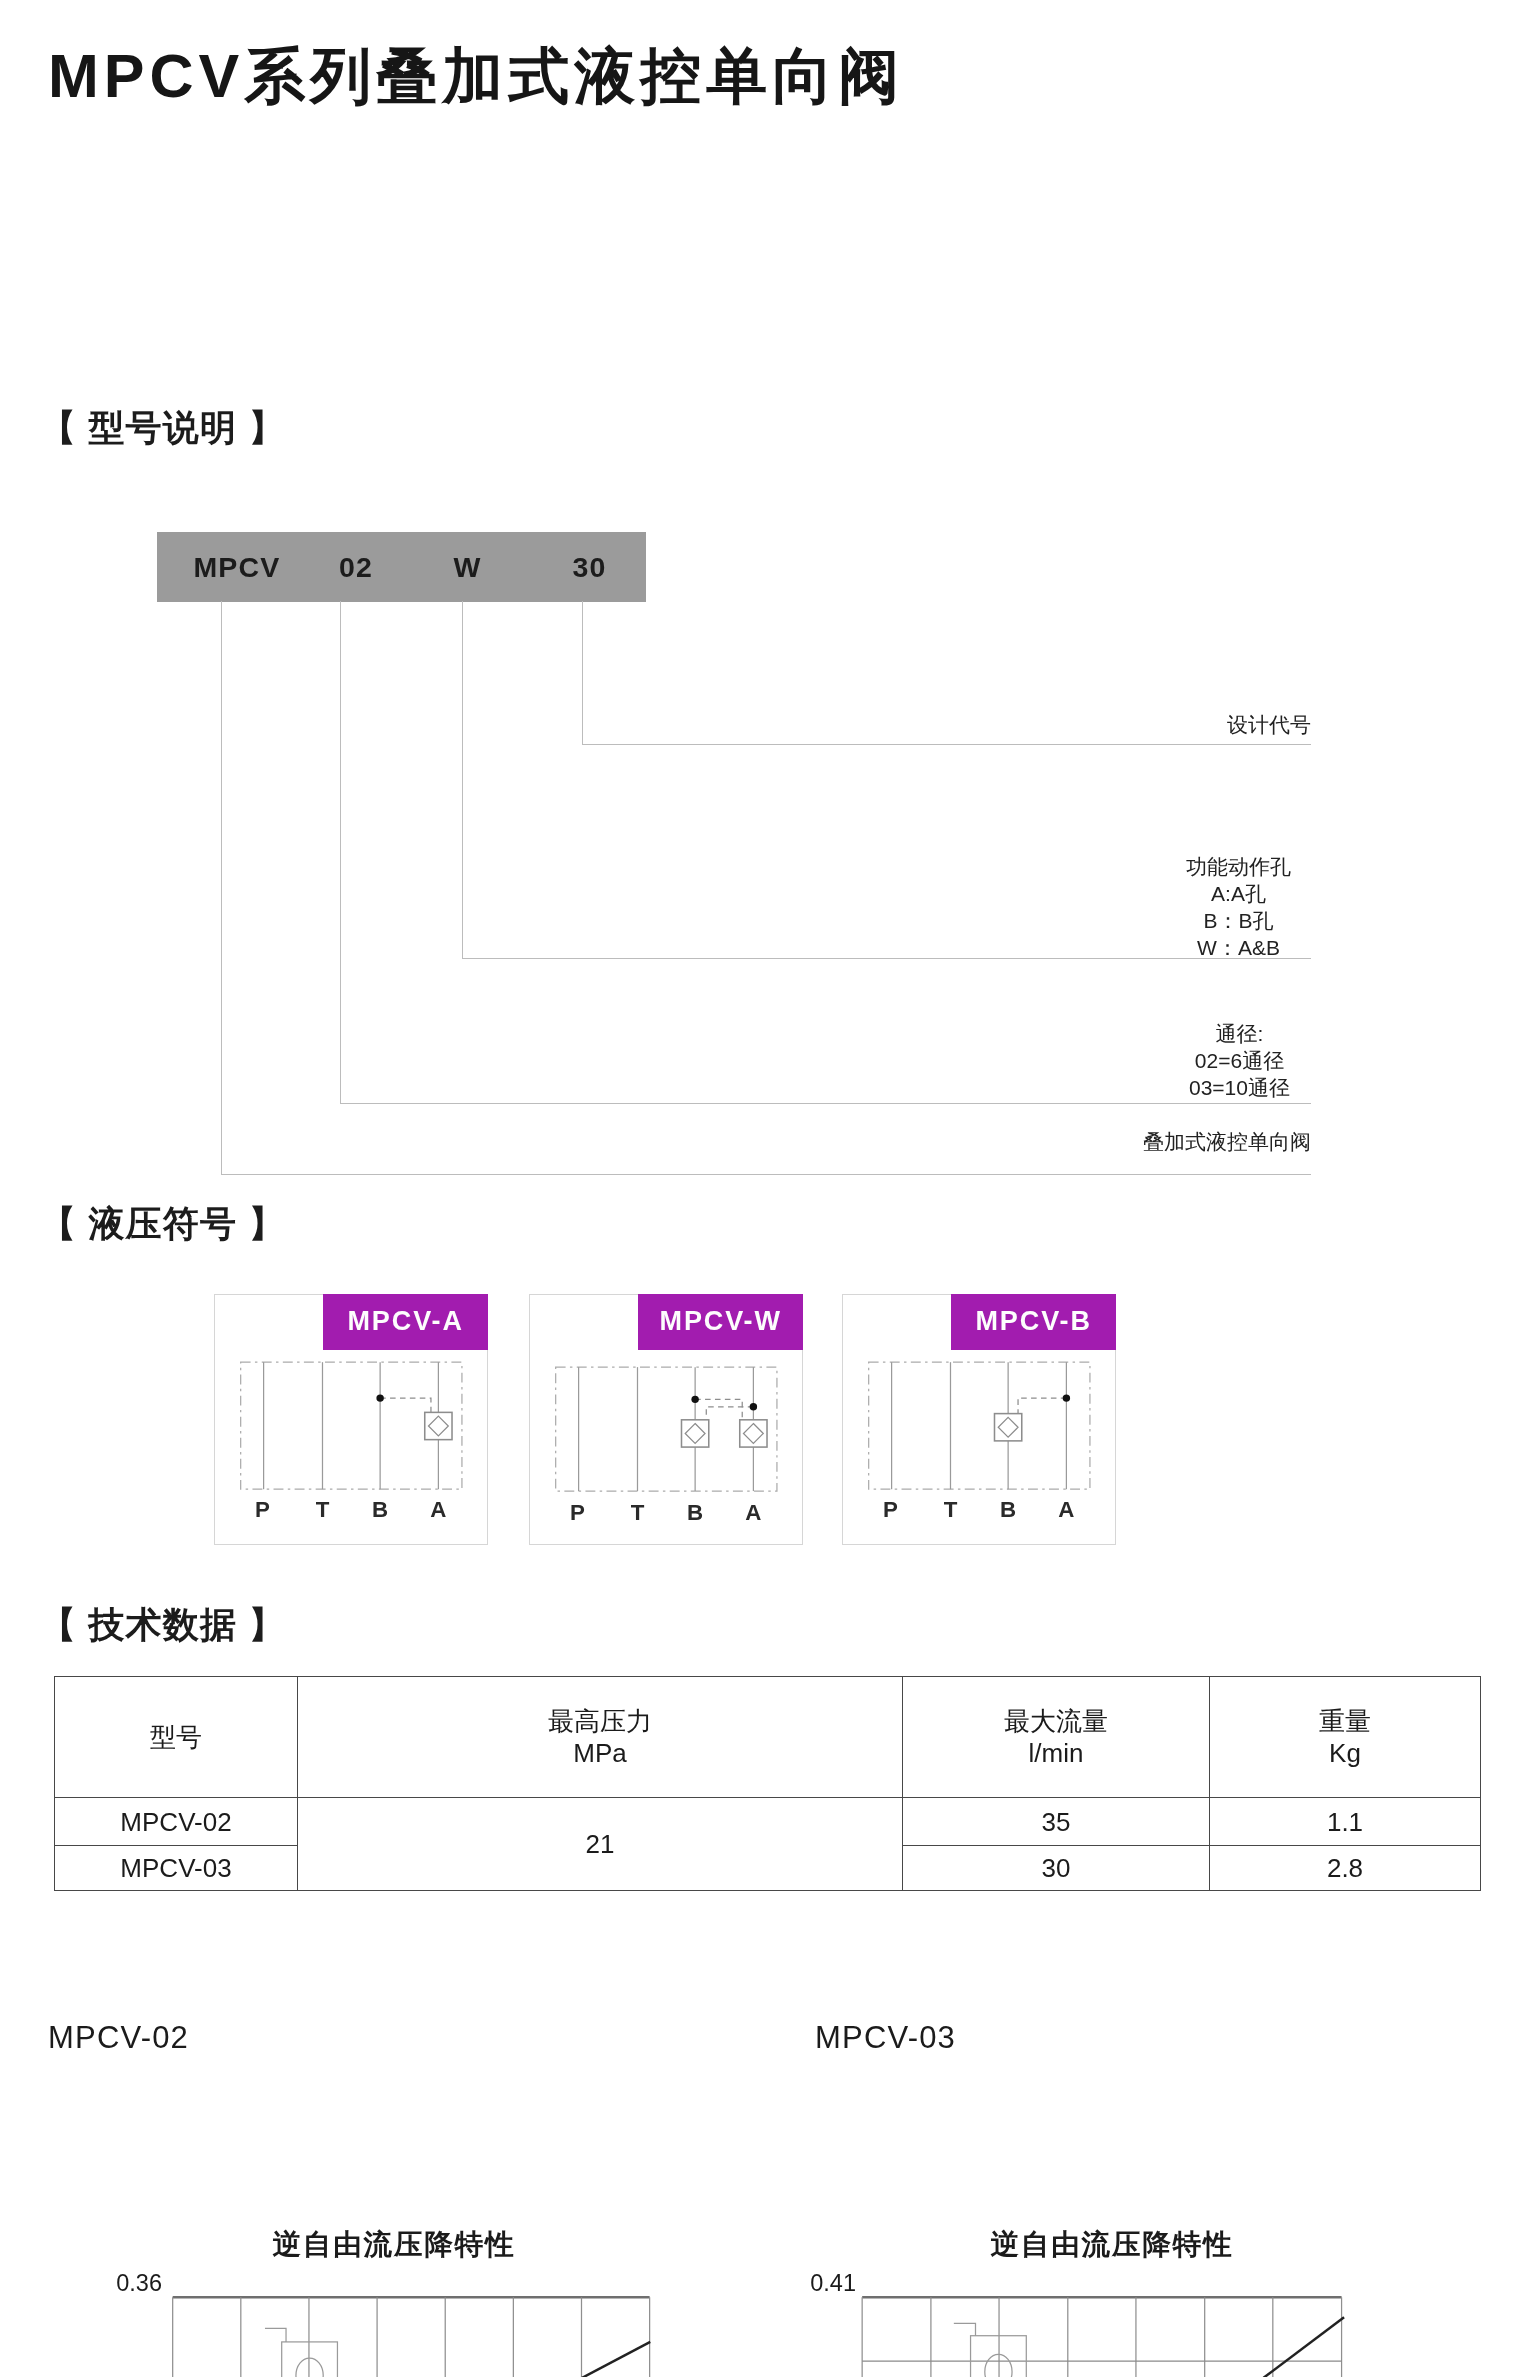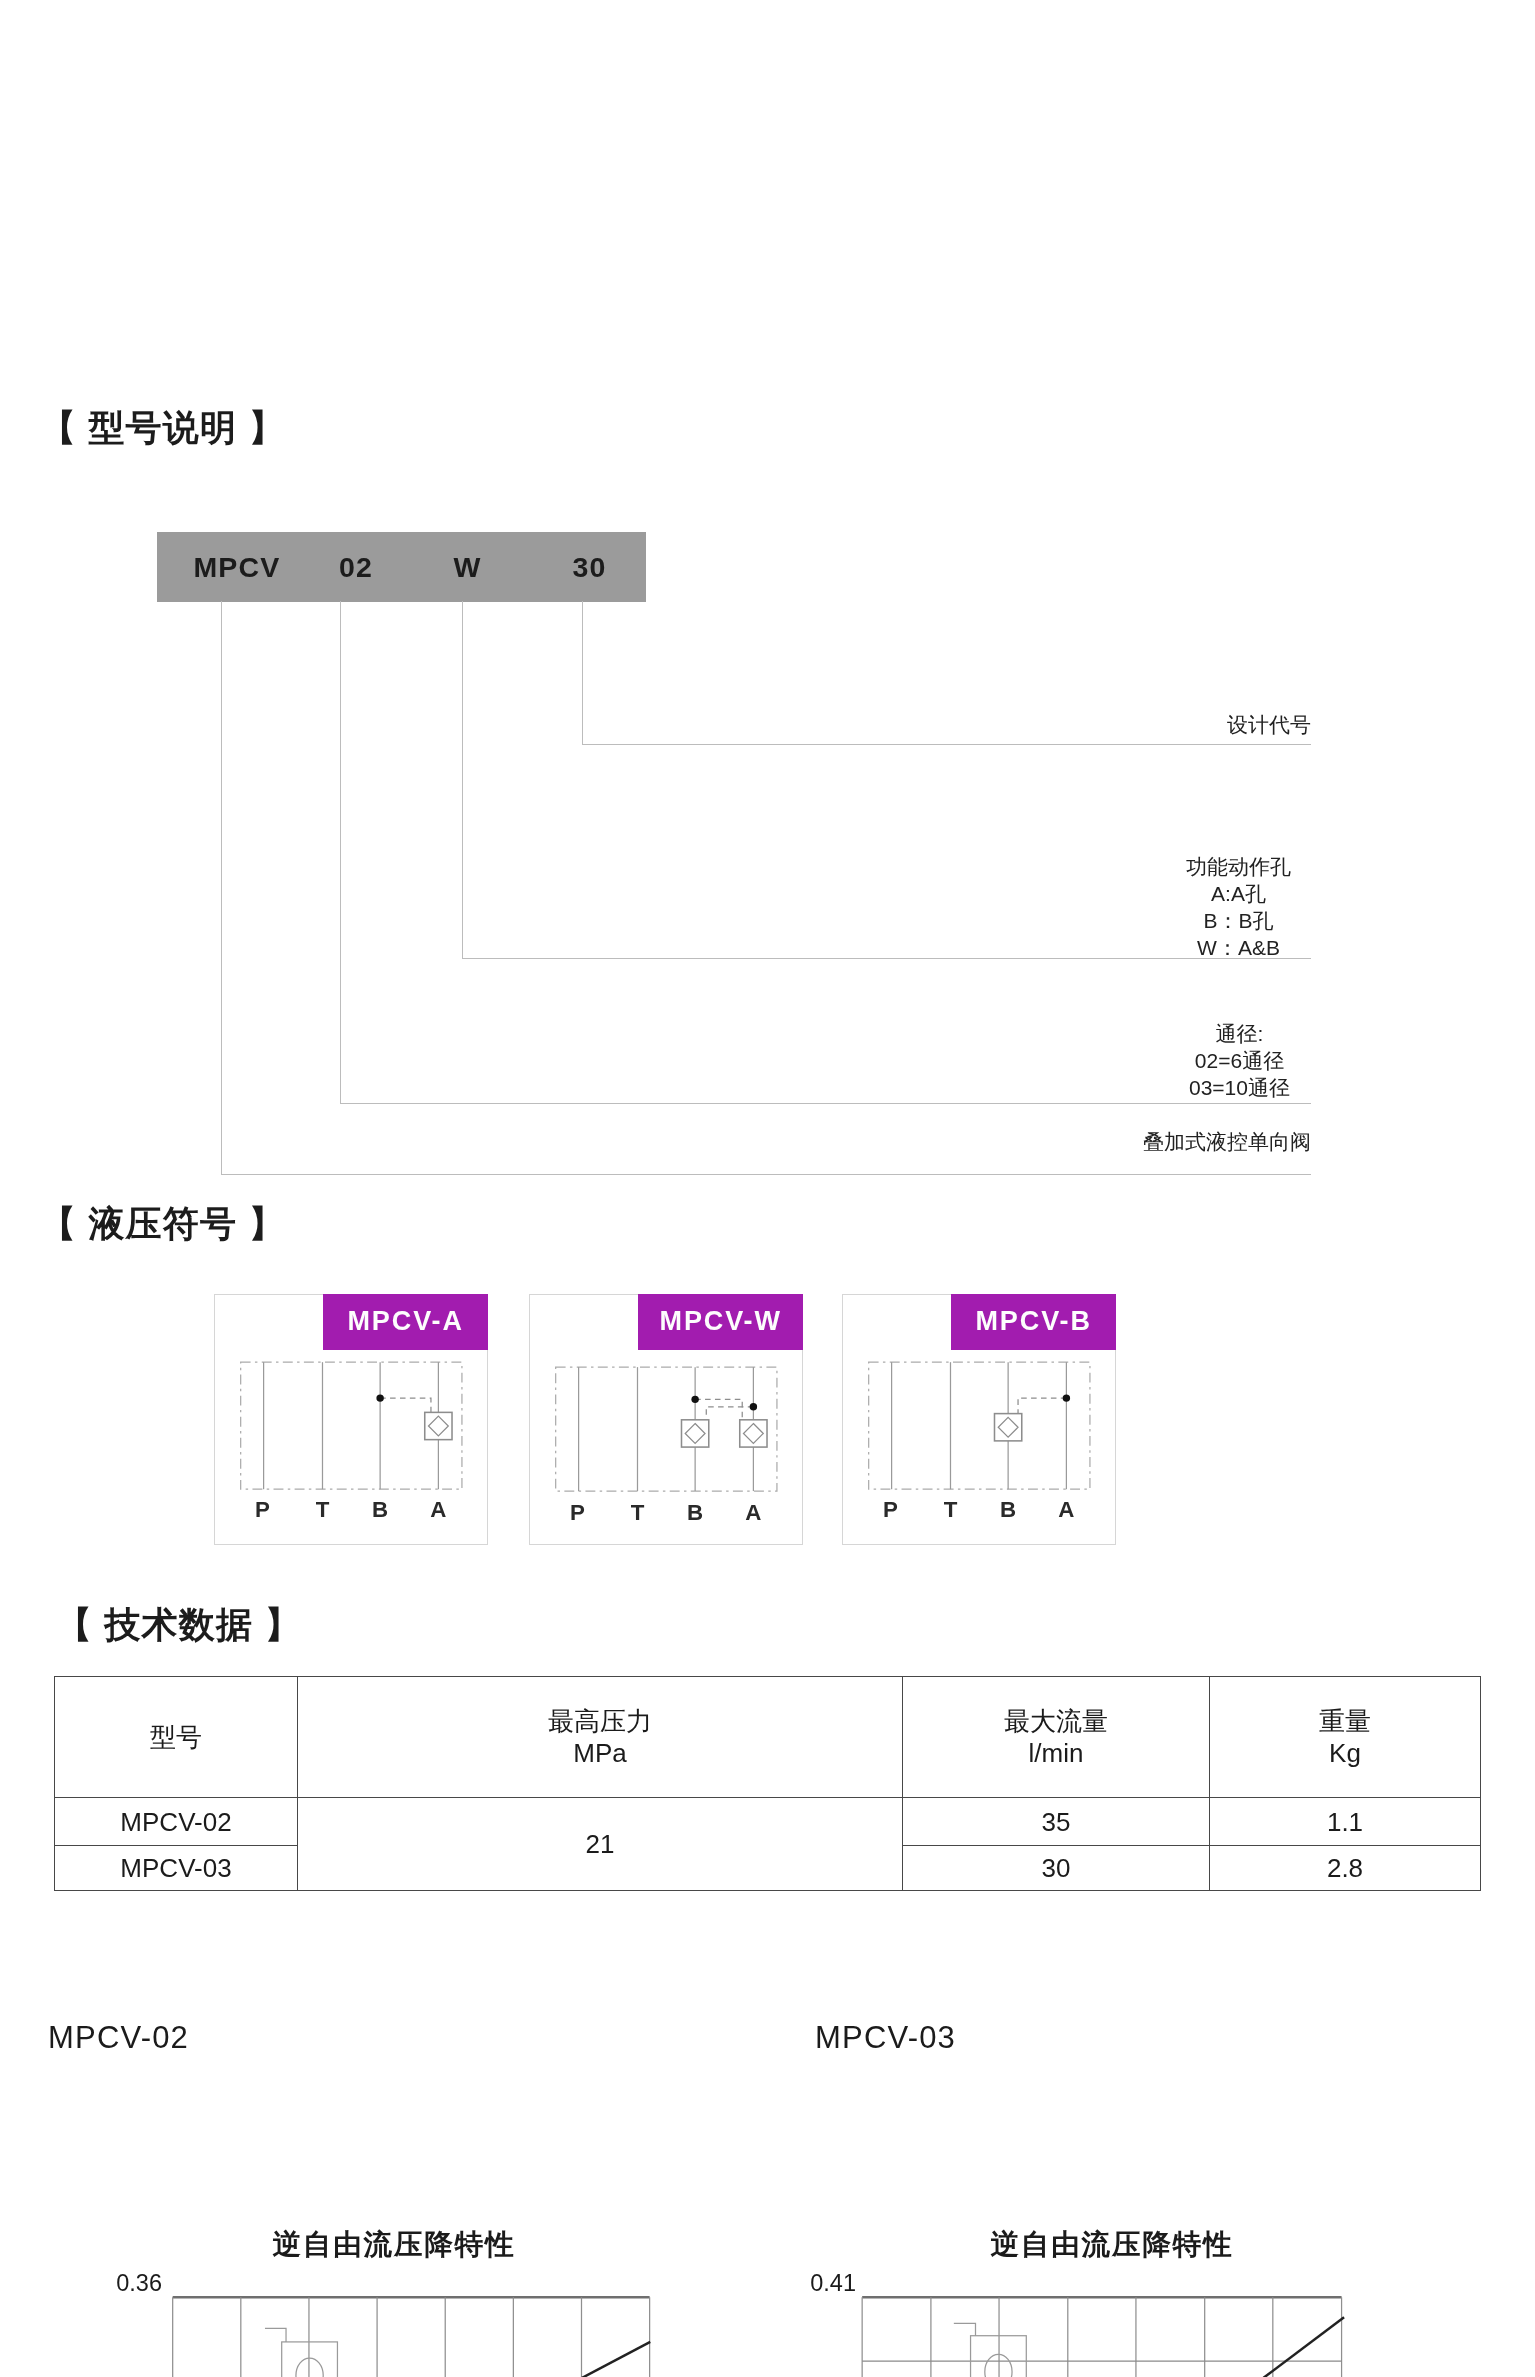--- a/index.html
+++ b/index.html
@@ -24,20 +24,21 @@
   .model-label{font-size:31px;font-weight:500;letter-spacing:1.2px;color:#1b1b1b;white-space:nowrap;}
   .chart-title{width:384px;text-align:center;top:2226px;font-size:28.5px;font-weight:bold;letter-spacing:1.9px;color:#1b1b1b;}
   .y-tick{width:80px;text-align:right;top:2270px;font-size:23.5px;color:#1b1b1b;}
   .y-unit{font-size:22px;color:#1b1b1b;transform:rotate(-90deg);transform-origin:left bottom;white-space:nowrap;}
 </style>
 </head>
 <body>
 
 <div id="page">
 
+  <div class="abs page-title">MPCV系列叠加式液控单向阀</div>
 
   <div class="abs sec-heading" style="top:404px;">【 型号说明 】</div>
 
   <div class="abs code-box" style="left:157px;width:128px;">MPCV</div>
   <div class="abs code-box" style="left:293px;width:94px;">02</div>
   <div class="abs code-box" style="left:397px;width:109px;">W</div>
   <div class="abs code-box" style="left:517px;width:113px;">30</div>
 
   <div class="abs conn" style="left:582px;top:601px;width:1.2px;height:143px;"></div>
   <div class="abs conn" style="left:582px;top:744px;width:729px;height:1.2px;"></div>
@@ -121,21 +122,21 @@
       <rect x="246" y="193" width="44" height="44" fill="#fff" stroke="#8d8d8d" stroke-width="2.5"></rect>
       <path d="M 268 199 L 284 215 L 268 231 L 252 215 Z" fill="none" stroke="#8d8d8d" stroke-width="2"></path>
       <text x="78" y="360" font-size="36" font-weight="600" fill="#2a2a2a" text-anchor="middle">P</text>
       <text x="175" y="360" font-size="36" font-weight="600" fill="#2a2a2a" text-anchor="middle">T</text>
       <text x="268" y="360" font-size="36" font-weight="600" fill="#2a2a2a" text-anchor="middle">B</text>
       <text x="362" y="360" font-size="36" font-weight="600" fill="#2a2a2a" text-anchor="middle">A</text>
     </svg>
     <div class="panel-label">MPCV-B</div>
   </div>
 
-  <div class="abs sec-heading" style="top:1601px;margin-left:16px;">【 技术数据 】</div>
+  <div class="abs sec-heading" style="top:1601px;">【 技术数据 】</div>
 
   <table class="data-table">
     <colgroup>
       <col style="width:243px;">
         <col style="width:605px;">
         <col style="width:307px;">
         <col style="width:271px;">
     </colgroup>
     <tbody>
         <tr class="hdr-row" style="height:121px;">

